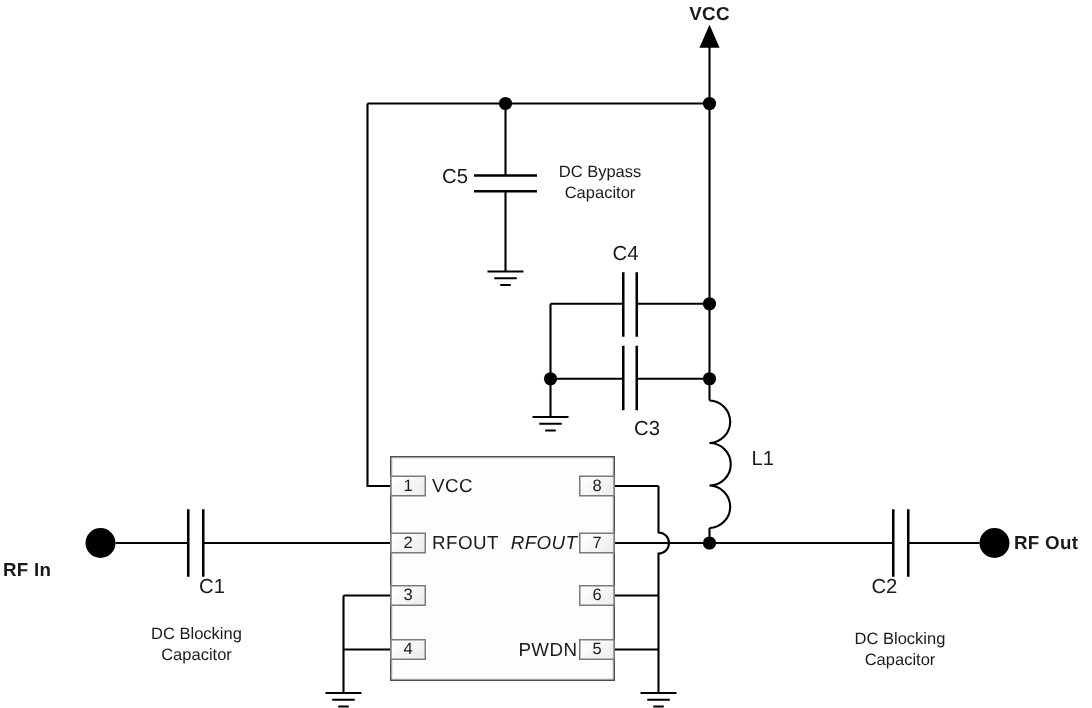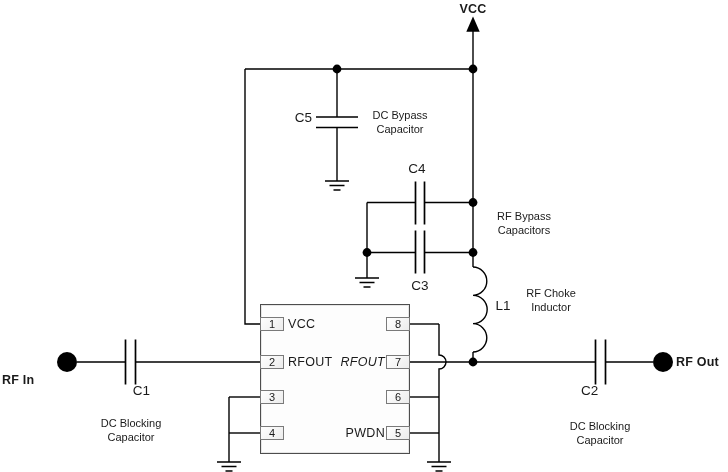--- a/index.html
+++ b/index.html
@@ -121,24 +121,22 @@
   <div class="pin-lbl" style="left:288px; top:356px;">RFOUT</div>
   <div class="pin-lbl ra" style="left:325px; top:356px; width:60px;font-style:italic;">RFOUT</div>
   <div class="pin-lbl ra" style="left:325px; top:427px; width:60px;">PWDN</div>
 
   <div class="lbl bold" style="left:452px; top:2px; width:42px; text-align:center;">VCC</div>
   <div class="lbl bold" style="left:2px; top:355px;margin-top:18px;">RF In</div>
   <div class="lbl bold" style="left:676px; top:355px;">RF Out</div>
 
   <div class="lbl ref ra" style="left:272px; top:111px; width:40px;">C5</div>
   <div class="lbl ref" style="left:397px; top:162px; width:40px; text-align:center;">C4</div>
-  <div class="lbl ref" style="left:400px; top:279px; width:40px; text-align:center;">C3</div>
-  <div class="lbl ref" style="left:490px; top:299px; width:26px; text-align:center;">L1</div>
+  <div class="lbl ref" style="left:400px; top:279px; width:40px; text-align:right;">C3</div>
+  <div class="lbl ref" style="left:490px; top:299px; width:26px; text-align:right;">L1</div>
   <div class="lbl ref" style="left:110px; top:384px; width:40px; text-align:right;">C1</div>
   <div class="lbl ref" style="left:581px; top:384px; width:40px; text-align:left;">C2</div>
 
   <div class="lbl caption" style="left:360px; top:109px; width:80px;"><span>DC Bypass</span><br><span>Capacitor</span></div>
-  <div class="lbl caption" style="left:484px; top:210px; width:80px;"><span>RF Bypass</span><br><span>Capacitors</span></div>
-  <div class="lbl caption" style="left:511px; top:287px; width:80px;"><span>RF Choke</span><br><span>Inductor</span></div>
   <div class="lbl caption" style="left:91px; top:417px; width:80px;"><span>DC Blocking</span><br><span>Capacitor</span></div>
   <div class="lbl caption" style="left:560px; top:420px; width:80px;"><span>DC Blocking</span><br><span>Capacitor</span></div>
 
 </div>
 
 </body></html>

